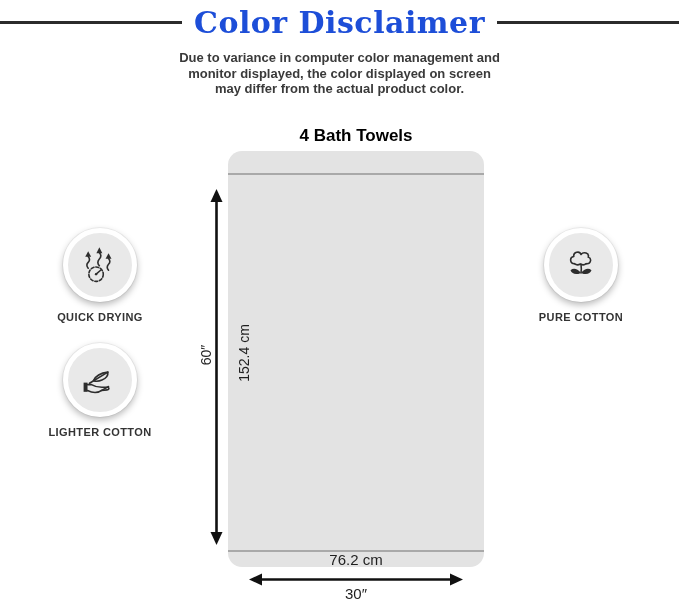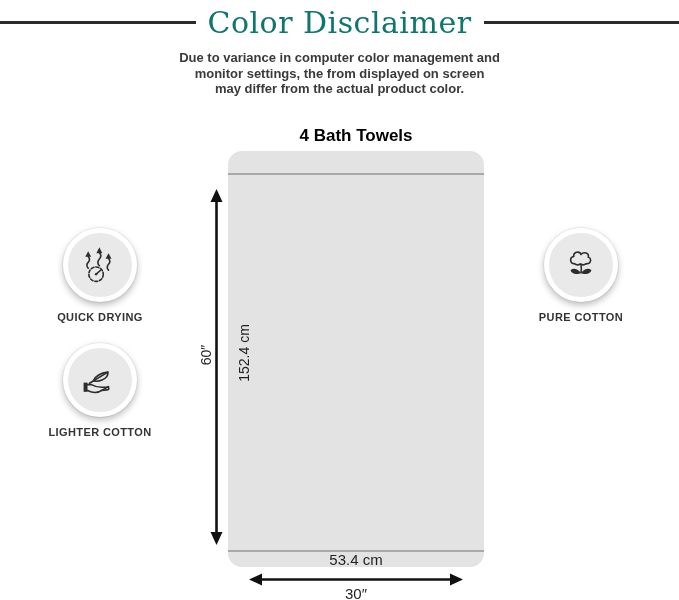--- a/index.html
+++ b/index.html
@@ -4,21 +4,21 @@
 <style>
   html,body{margin:0;padding:0;background:#fff;}
   .page{position:relative;width:679px;height:600px;background:#ffffff;overflow:hidden;
         font-family:"Liberation Sans",sans-serif;color:#2e2e2e;}
 
   
   .header{position:absolute;left:0;top:0;width:679px;height:44px;
           display:flex;align-items:center;}
   .rule{flex:1;height:3px;background:#2b2b2b;}
   .page-title{margin:0 12px;font-family:"DejaVu Serif","Liberation Serif",serif;
-              font-weight:400;font-size:30px;letter-spacing:.5px;color:#0f766e;white-space:nowrap;}
+              font-weight:700;font-size:30px;letter-spacing:.5px;color:#1d4ed8;white-space:nowrap;}
 
   .disclaimer{position:absolute;left:0;top:50px;width:679px;text-align:center;
               font-size:13px;line-height:15.5px;color:#3a3a3a;font-weight:700;}
 
   
   .product-title{position:absolute;left:228px;top:126px;width:256px;text-align:center;
                  font-size:17px;font-weight:700;color:#000000;}
   .towel{position:absolute;left:228px;top:151px;width:256px;height:416px;
          background:#e3e3e3;border-radius:14px;}
   .hem{position:absolute;left:0;width:100%;background:#a9a9a9;height:1.8px;}
@@ -59,21 +59,21 @@
 <div class="page">
 
   <div class="header">
     <span class="rule"></span>
     <h1 class="page-title">Color Disclaimer</h1>
     <span class="rule"></span>
   </div>
 
   <div class="disclaimer">
     <div>Due to variance in computer color management and</div>
-    <div>monitor settings, the from displayed on screen</div>
+    <div>monitor displayed, the color displayed on screen</div>
     <div>may differ from the actual product color.</div>
   </div>
 
   <div class="product-title">4 Bath Towels</div>
 
   <div class="towel">
     <div class="hem hem-top"></div>
     <div class="hem hem-bottom"></div>
   </div>
 
@@ -84,21 +84,21 @@
   </svg>
 
   <svg class="arrow-svg h-arrow" width="214" height="17">
     <line x1="11" y1="8.5" x2="203" y2="8.5"></line>
     <polygon points="0,8.5 13,2.5 13,14.5"></polygon>
     <polygon points="214,8.5 201,2.5 201,14.5"></polygon>
   </svg>
 
   <div class="dim-label rot label-60">60″</div>
   <div class="dim-label rot label-1524">152.4 cm</div>
-  <div class="dim-label label-762">53.4 cm</div>
+  <div class="dim-label label-762">76.2 cm</div>
   <div class="dim-label label-30">30″</div>
 
   <div class="feature feat-l feat-row1">
     <div class="feature-circle">
       <svg class="icon" width="42" height="42" viewBox="0 0 64 64">
         <circle cx="26" cy="46" r="11" stroke-dasharray="4.5 2.8"></circle>
         <line x1="26" y1="46" x2="33" y2="40"></line>
         <circle class="fill" cx="26" cy="46" r="1.8"></circle>
         <path d="M14 37 q-4 -5 0 -9 q4 -4 0 -9"></path>
         <polygon class="fill" points="14,11 9.5,19.5 18.5,19.5"></polygon>

